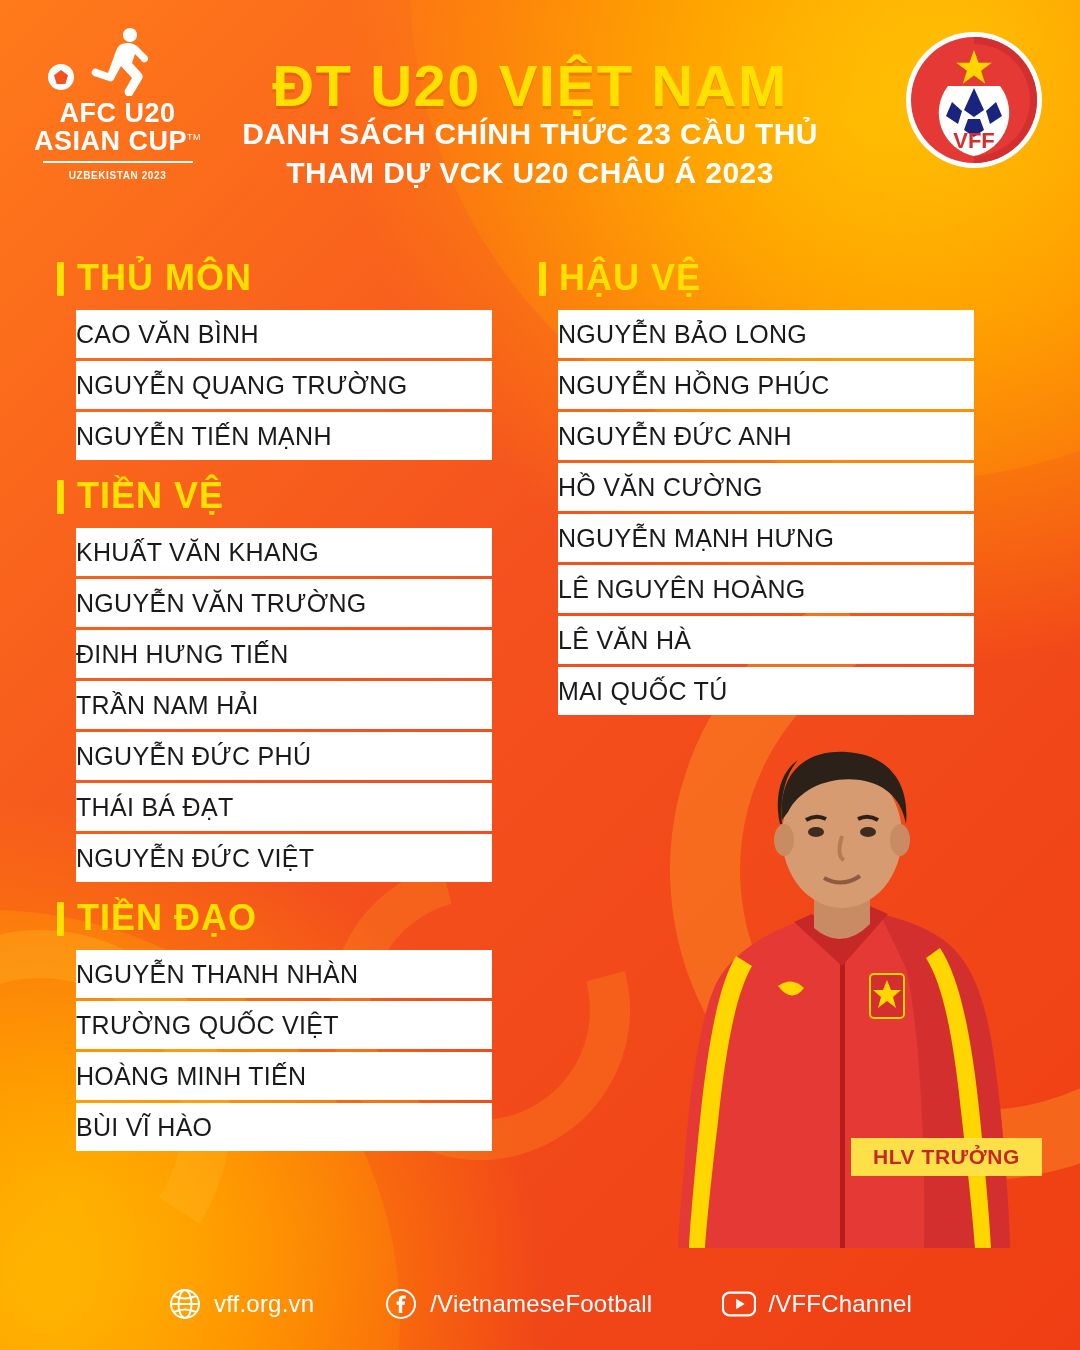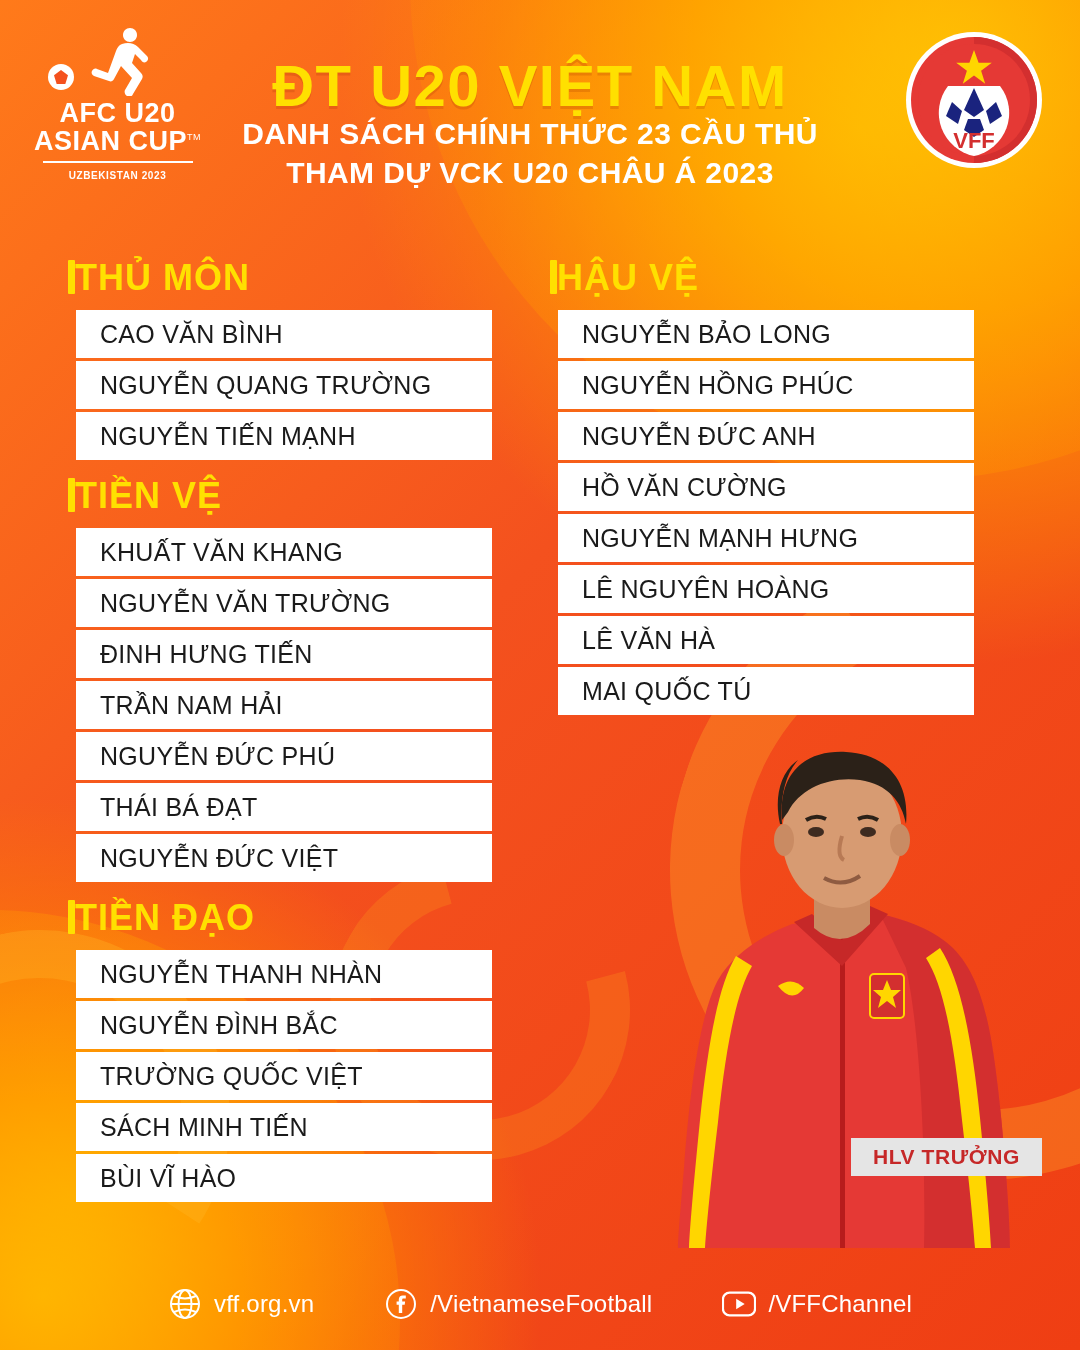--- a/index.html
+++ b/index.html
@@ -170,22 +170,23 @@
   .content {
     position: relative;
     display: flex;
     padding: 10px 52px 0 52px;
     gap: 42px;
   }
   .col { width: 440px; }
 
   .section-head {
     display: flex;
-    align-items: flex-start;
-    margin: 18px 0 14px 16px;
+    align-items: flex-end;
+    gap: 13px;
+    margin: 18px 0 14px 5px;
   }
   .section-head .bar {
     width: 7px;
     height: 34px;
     background: #FFE000;
     border-radius: 1px;
   }
   .section-head .label {
     font-size: 36px;
     font-weight: bold;
@@ -194,21 +195,20 @@
     line-height: 1;
   }
 
   .name-list { padding-left: 24px; }
   .name-row {
     background: #FFFFFF;
     height: 48px;
     margin-bottom: 3px;
     display: flex;
     align-items: center;
-    padding-left: 24px;
     font-size: 25px;
     font-weight: 500;
     color: #1A1A1A;
     letter-spacing: 0.3px;
   }
 
   
   .coach {
     position: absolute;
     right: 26px;
@@ -220,21 +220,21 @@
     position: absolute;
     left: 90px;
     bottom: 0;
     width: 340px;
     height: 520px;
   }
   .coach-badge {
     position: absolute;
     right: 12px;
     bottom: 72px;
-    background: #e5e5e5;
+    background: #fde047;
     color: #C62828;
     font-size: 21px;
     font-weight: bold;
     letter-spacing: 0.6px;
     padding: 7px 22px;
     z-index: 4;
   }
   .coach-name {
     position: absolute;
     left: 42px;
@@ -351,23 +351,22 @@
       <div class="name-row">THÁI BÁ ĐẠT</div>
       <div class="name-row">NGUYỄN ĐỨC VIỆT</div>
     </div>
 
     <div class="section-head">
       <div class="bar"></div>
       <div class="label">TIỀN ĐẠO</div>
     </div>
     <div class="name-list">
       <div class="name-row">NGUYỄN THANH NHÀN</div>
-      <div class="name-row">NGUYỄN ĐÌNH BẮC</div>
       <div class="name-row">TRƯỜNG QUỐC VIỆT</div>
-      <div class="name-row">SÁCH MINH TIẾN</div>
+      <div class="name-row">HOÀNG MINH TIẾN</div>
       <div class="name-row">BÙI VĨ HÀO</div>
     </div>
 
   </div>
 
   <div class="col">
     <div class="section-head">
       <div class="bar"></div>
       <div class="label">HẬU VỆ</div>
     </div>

